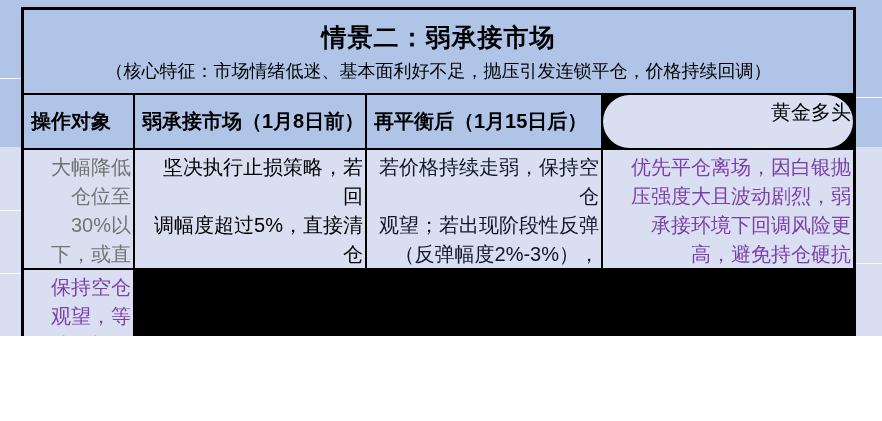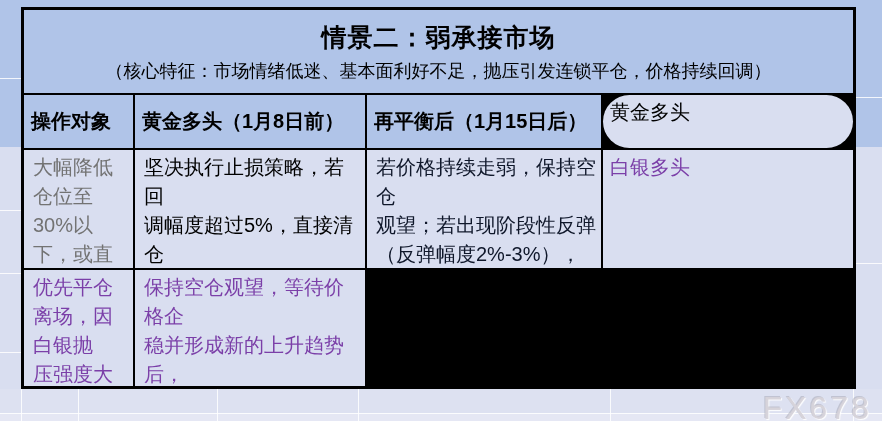--- a/index.html
+++ b/index.html
@@ -1,38 +1,38 @@
 <!DOCTYPE html>
 <html><head>
 <meta charset="utf-8">
 <style>
   * { margin:0; padding:0; box-sizing:border-box; }
   html,body { width:882px; height:421px; }
   body { font-family:"Liberation Sans","DejaVu Sans",sans-serif; }
-  .stage { position:relative; width:882px; height:421px; overflow:hidden; background:#d9def0; }
+  .stage { position:relative; width:882px; height:336px; overflow:hidden; background:#d9def0; }
 
   
   .bg-top    { position:absolute; left:0; top:0;    width:882px; height:147px; z-index:0; }
   .bg-mid    { position:absolute; left:0; top:147px; width:882px; height:242px; z-index:0; }
   .bg-bot    { position:absolute; left:0; top:389px; width:882px; height:24px;  z-index:0; }
   .bg-bot2   { position:absolute; left:0; top:413px; width:882px; height:8px;   z-index:0; }
 
   .gl { position:absolute; background:rgba(255,255,255,0.85); z-index:1; }
   .gl-h { height:1px; }
   .gl-v { width:1px; top:389px; height:32px; }
 
   
   .tbl {
     position:absolute; left:21px; top:7px; width:835px; height:382px; z-index:2;
     display:grid;
     grid-template-columns:109px 230px 234px 250px;
     grid-template-rows:83px 53px 118px 116px;
     gap:2px; background:#000; border:3px solid #000;
   }
-  .cell { overflow:hidden; }
+  .cell { overflow:hidden;text-align:right; }
   .hdr-bg  { background:#b0c4e8; }
   .body-bg { background:#d9def0; }
 
   .title-cell { grid-column:1 / -1; display:flex; flex-direction:column; justify-content:center; align-items:center; gap:5px; text-align:center; }
   .t-main { font-size:25px; font-weight:700; color:#000; letter-spacing:1px; }
   .t-sub  { font-size:18px; font-weight:400; color:#000; white-space:nowrap; }
 
   .colhdr { display:flex; align-items:center; padding:0 2px 0 7px; font-size:20px; font-weight:700; color:#000; white-space:nowrap; }
 
   .subject { padding:4px 2px 0 7px; font-size:20px; }
@@ -72,38 +72,37 @@
   <div class="gl gl-v" style="left:853px;"></div>
 
   <div class="tbl">
 
     <div class="cell hdr-bg title-cell">
       <div class="t-main">情景二：弱承接市场</div>
       <div class="t-sub">（核心特征：市场情绪低迷、基本面利好不足，抛压引发连锁平仓，价格持续回调）</div>
     </div>
 
     <div class="cell hdr-bg colhdr">操作对象</div>
-    <div class="cell hdr-bg colhdr">黄金多头（1月8日前）</div>
+    <div class="cell hdr-bg colhdr">弱承接市场（1月8日前）</div>
     <div class="cell hdr-bg colhdr">再平衡后（1月15日后）</div>
 
     <div class="cell body-bg subject" style="color: rgb(0, 0, 0); border-radius: 27px;">黄金多头</div>
     <div class="cell body-bg txt" style="color: #737373;">大幅降低仓位至30%以
 下，或直接平仓部分获利
 头寸，锁定收益，避免被
 动承受回调风险</div>
     <div class="cell body-bg txt" style="color: rgb(0, 0, 0);">坚决执行止损策略，若回
 调幅度超过5%，直接清仓
 离场；不盲目抄底，等待
 明确止跌信号</div>
     <div class="cell body-bg txt" style="color: #0f172a;">若价格持续走弱，保持空仓
 观望；若出现阶段性反弹
 （反弹幅度2%-3%），可借
 机减仓剩余头寸，不恋战</div>
 
-    <div class="cell body-bg subject" style="color: rgb(123, 63, 168);">白银多头</div>
     <div class="cell body-bg txt" style="color: rgb(123, 63, 168);">优先平仓离场，因白银抛
 压强度大且波动剧烈，弱
 承接环境下回调风险更
 高，避免持仓硬抗</div>
     <div class="cell body-bg txt" style="color: rgb(123, 63, 168);">保持空仓观望，等待价格企
 稳并形成新的上升趋势后，
 再考虑重新介入，不急于抄
 底</div>
 
   </div>

